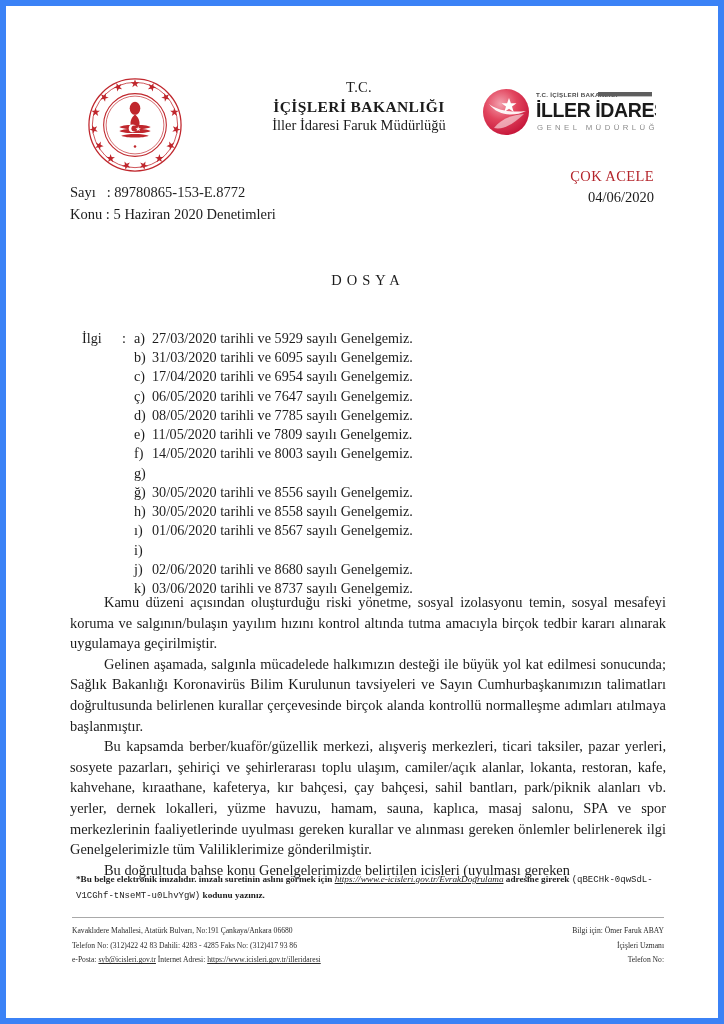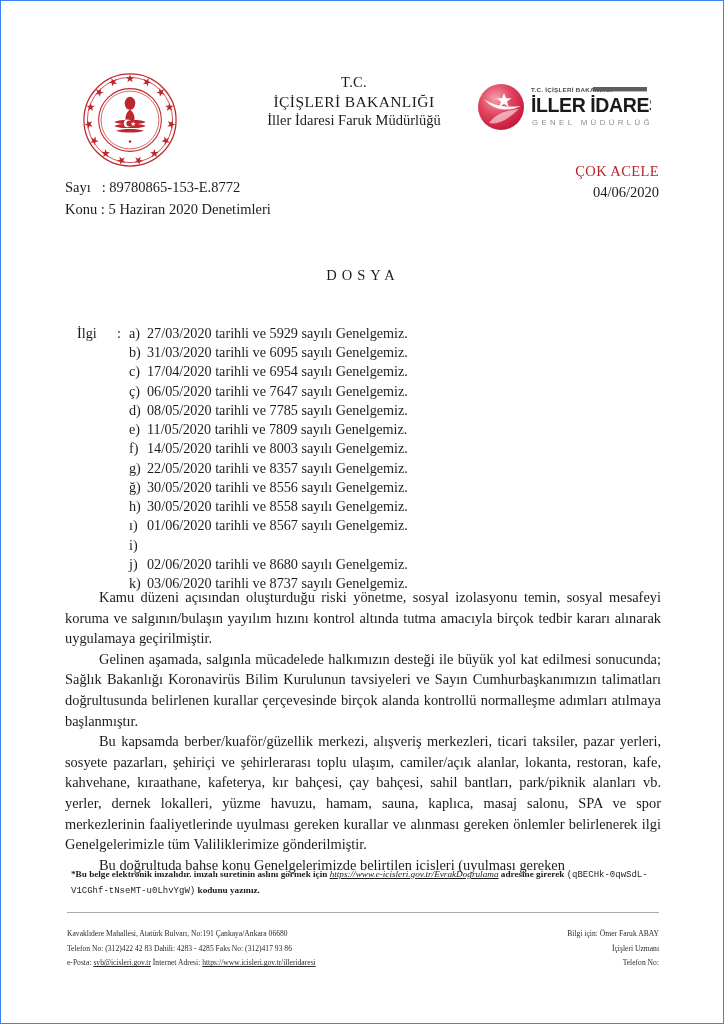--- a/index.html
+++ b/index.html
@@ -7,21 +7,21 @@
     margin: 0;
     padding: 0;
     background: #b8b8b8;
   }
   .page {
     position: relative;
     width: 724px;
     height: 1024px;
     background: #ffffff;
     box-sizing: border-box;
-    border: 1px solid #3b82f6;
+    border: 6px solid #3b82f6;
     overflow: hidden;
     font-family: "Liberation Serif", "DejaVu Serif", serif;
     color: #1c1c1c;
   }
 
   
   .header {
     position: absolute;
     left: 0;
     top: 62px;
@@ -45,20 +45,21 @@
     text-align: center;
     line-height: 1.28;
   }
   .tc-line1 {
     font-size: 14.5px;
     letter-spacing: 0.3px;
   }
   .tc-line2 {
     font-size: 15.5px;
     letter-spacing: 0.4px;
+    font-weight: bold;
   }
   .tc-line3 {
     font-size: 14.5px;
   }
 
   
   .ii-logo {
     position: absolute;
     left: 474px;
     top: 16px;
@@ -184,21 +185,20 @@
     top: 918px;
     width: 592px;
     font-size: 7.6px;
     line-height: 1.92;
     color: #2a2a2a;
   }
   .footer-cols {
     display: flex;
     justify-content: space-between;
     align-items: flex-start;
-    margin-top: 8px;
   }
   .footer-left { text-align: left; }
   .footer-right { text-align: right; }
   .footer a, .footer .link {
     text-decoration: underline;
     color: #2a2a2a;
   }
 </style>
 </head>
 <body>
@@ -359,21 +359,20 @@
         <div class="ilgi-row">
           <span class="ilgi-label"></span>
           <span class="ilgi-colon"></span>
           <span class="ilgi-item-marker">f)</span>
           <span class="ilgi-text">14/05/2020 tarihli ve 8003 sayılı Genelgemiz.</span>
         </div>
         <div class="ilgi-row">
           <span class="ilgi-label"></span>
           <span class="ilgi-colon"></span>
           <span class="ilgi-item-marker">g)</span>
-          <span class="ilgi-text">22/05/2020 tarihli ve 8357 sayılı Genelgemiz.</span>
         </div>
         <div class="ilgi-row">
           <span class="ilgi-label"></span>
           <span class="ilgi-colon"></span>
           <span class="ilgi-item-marker">ğ)</span>
           <span class="ilgi-text">30/05/2020 tarihli ve 8556 sayılı Genelgemiz.</span>
         </div>
         <div class="ilgi-row">
           <span class="ilgi-label"></span>
           <span class="ilgi-colon"></span>

